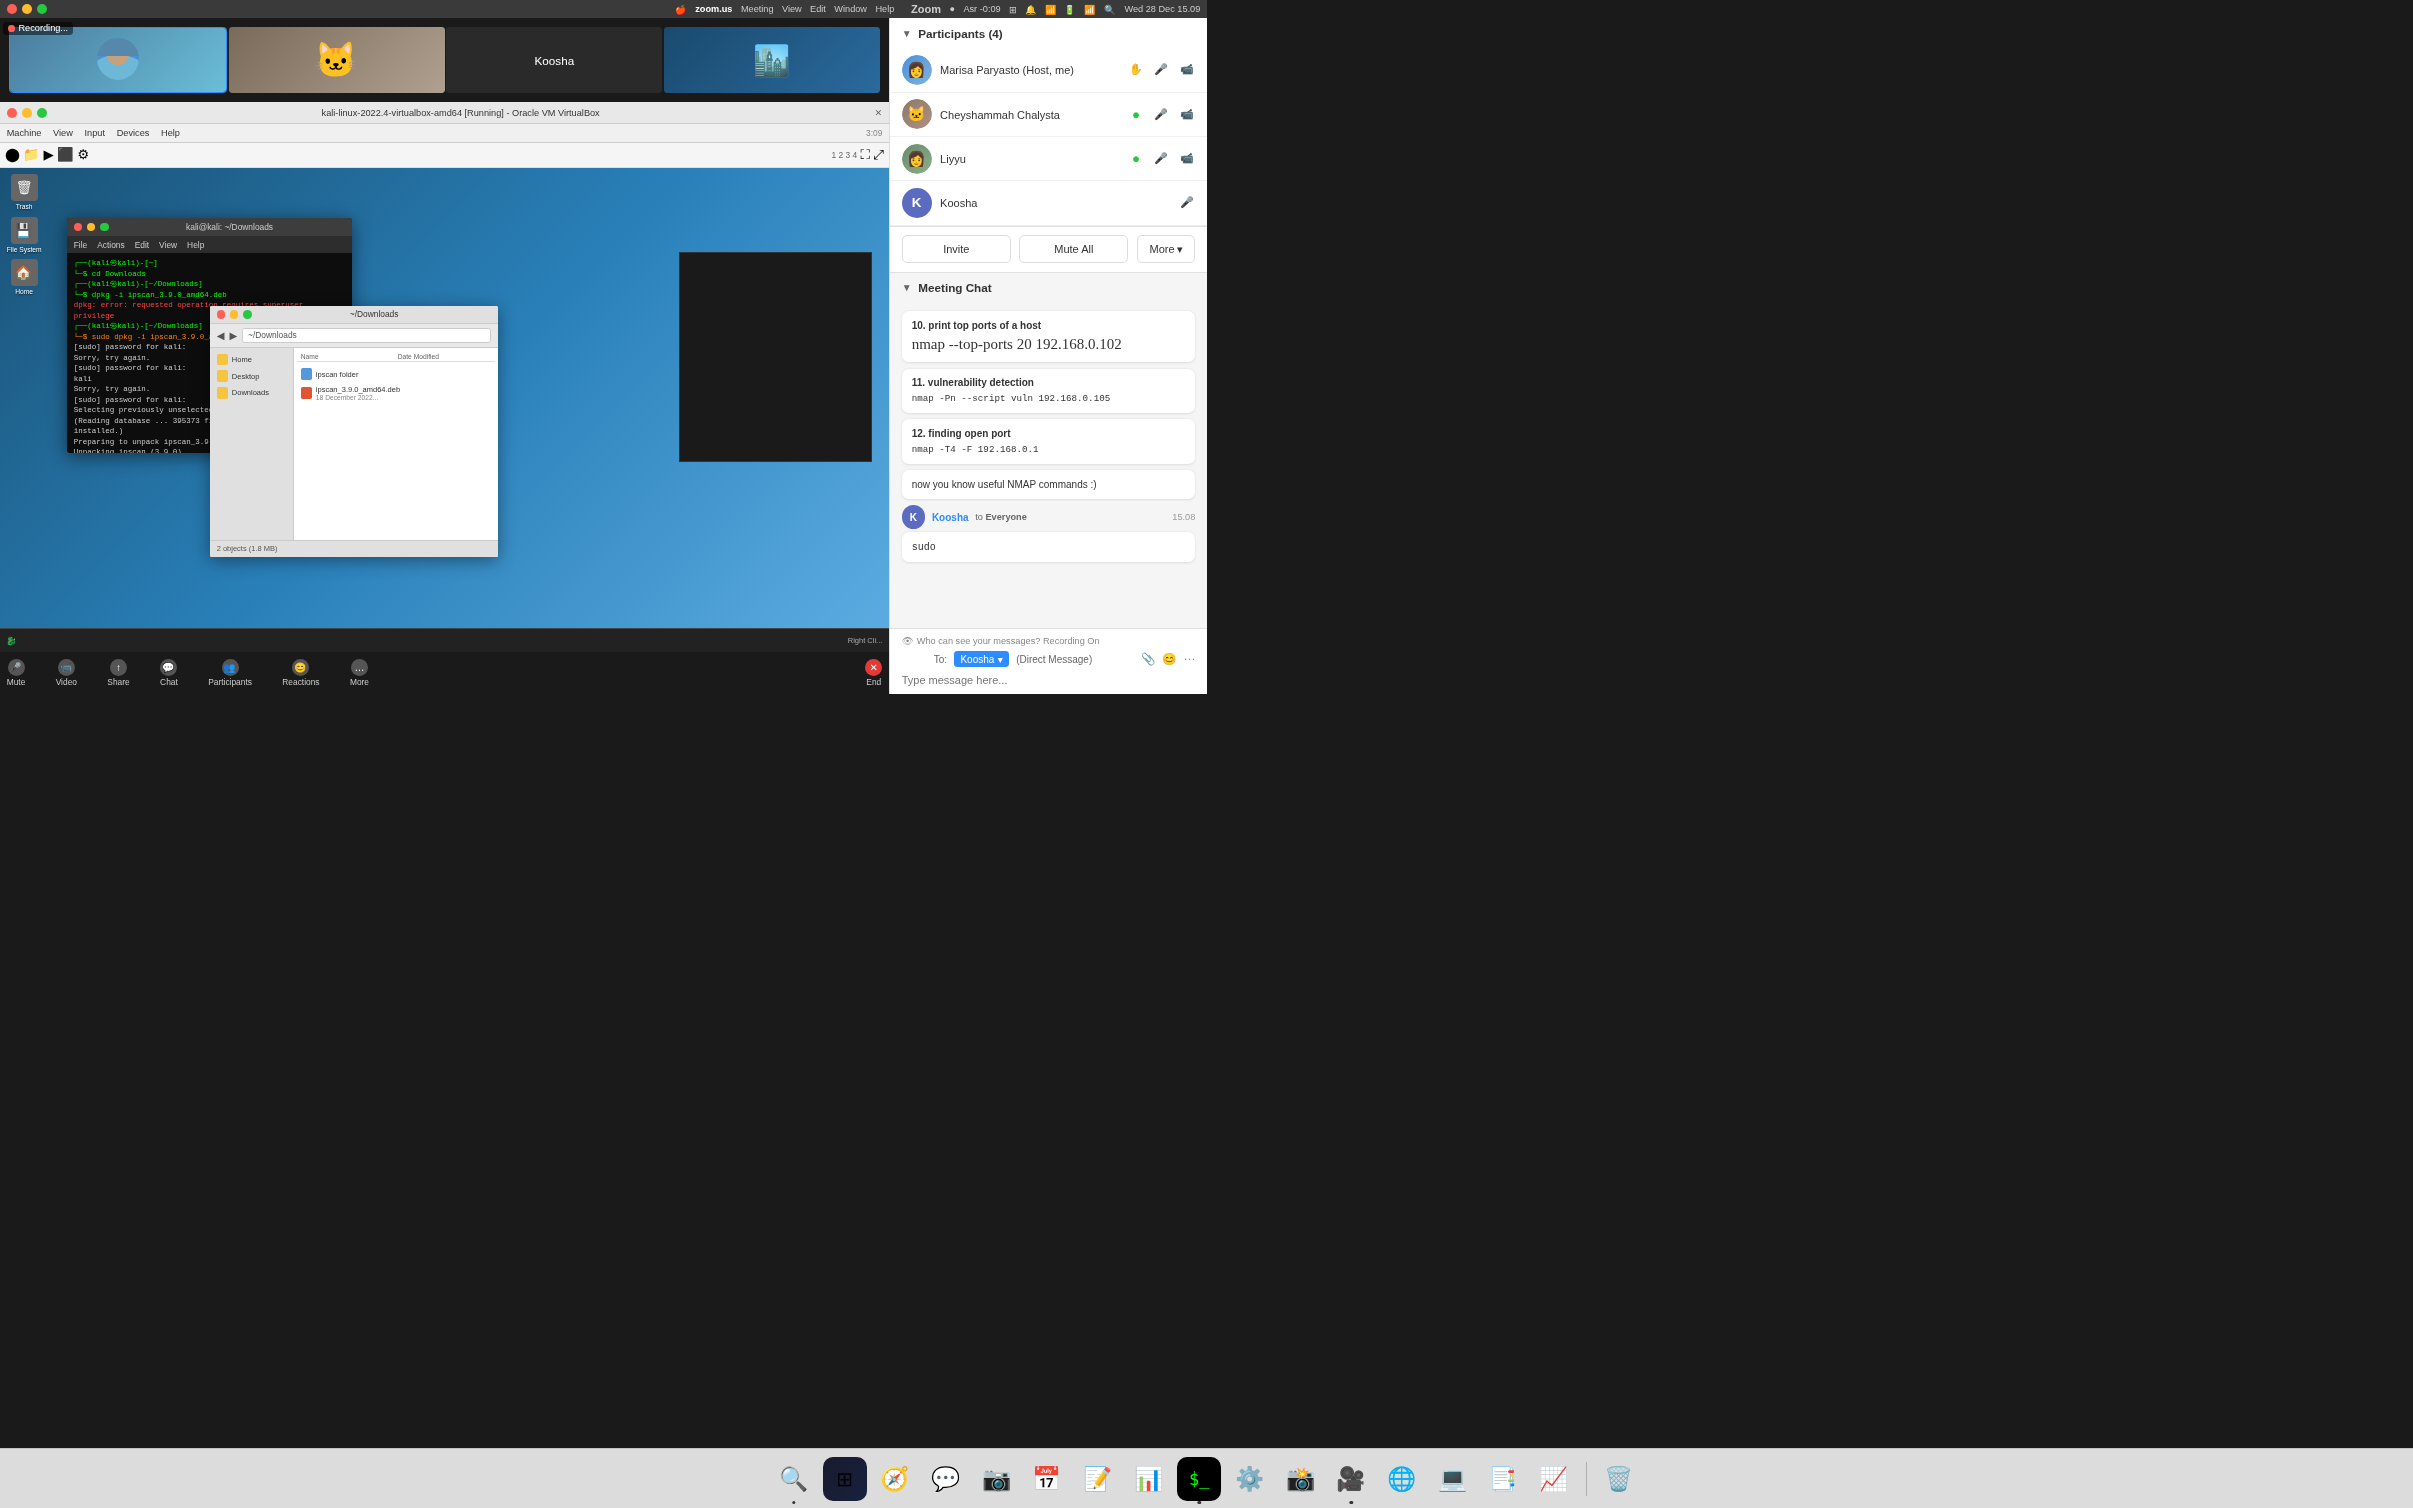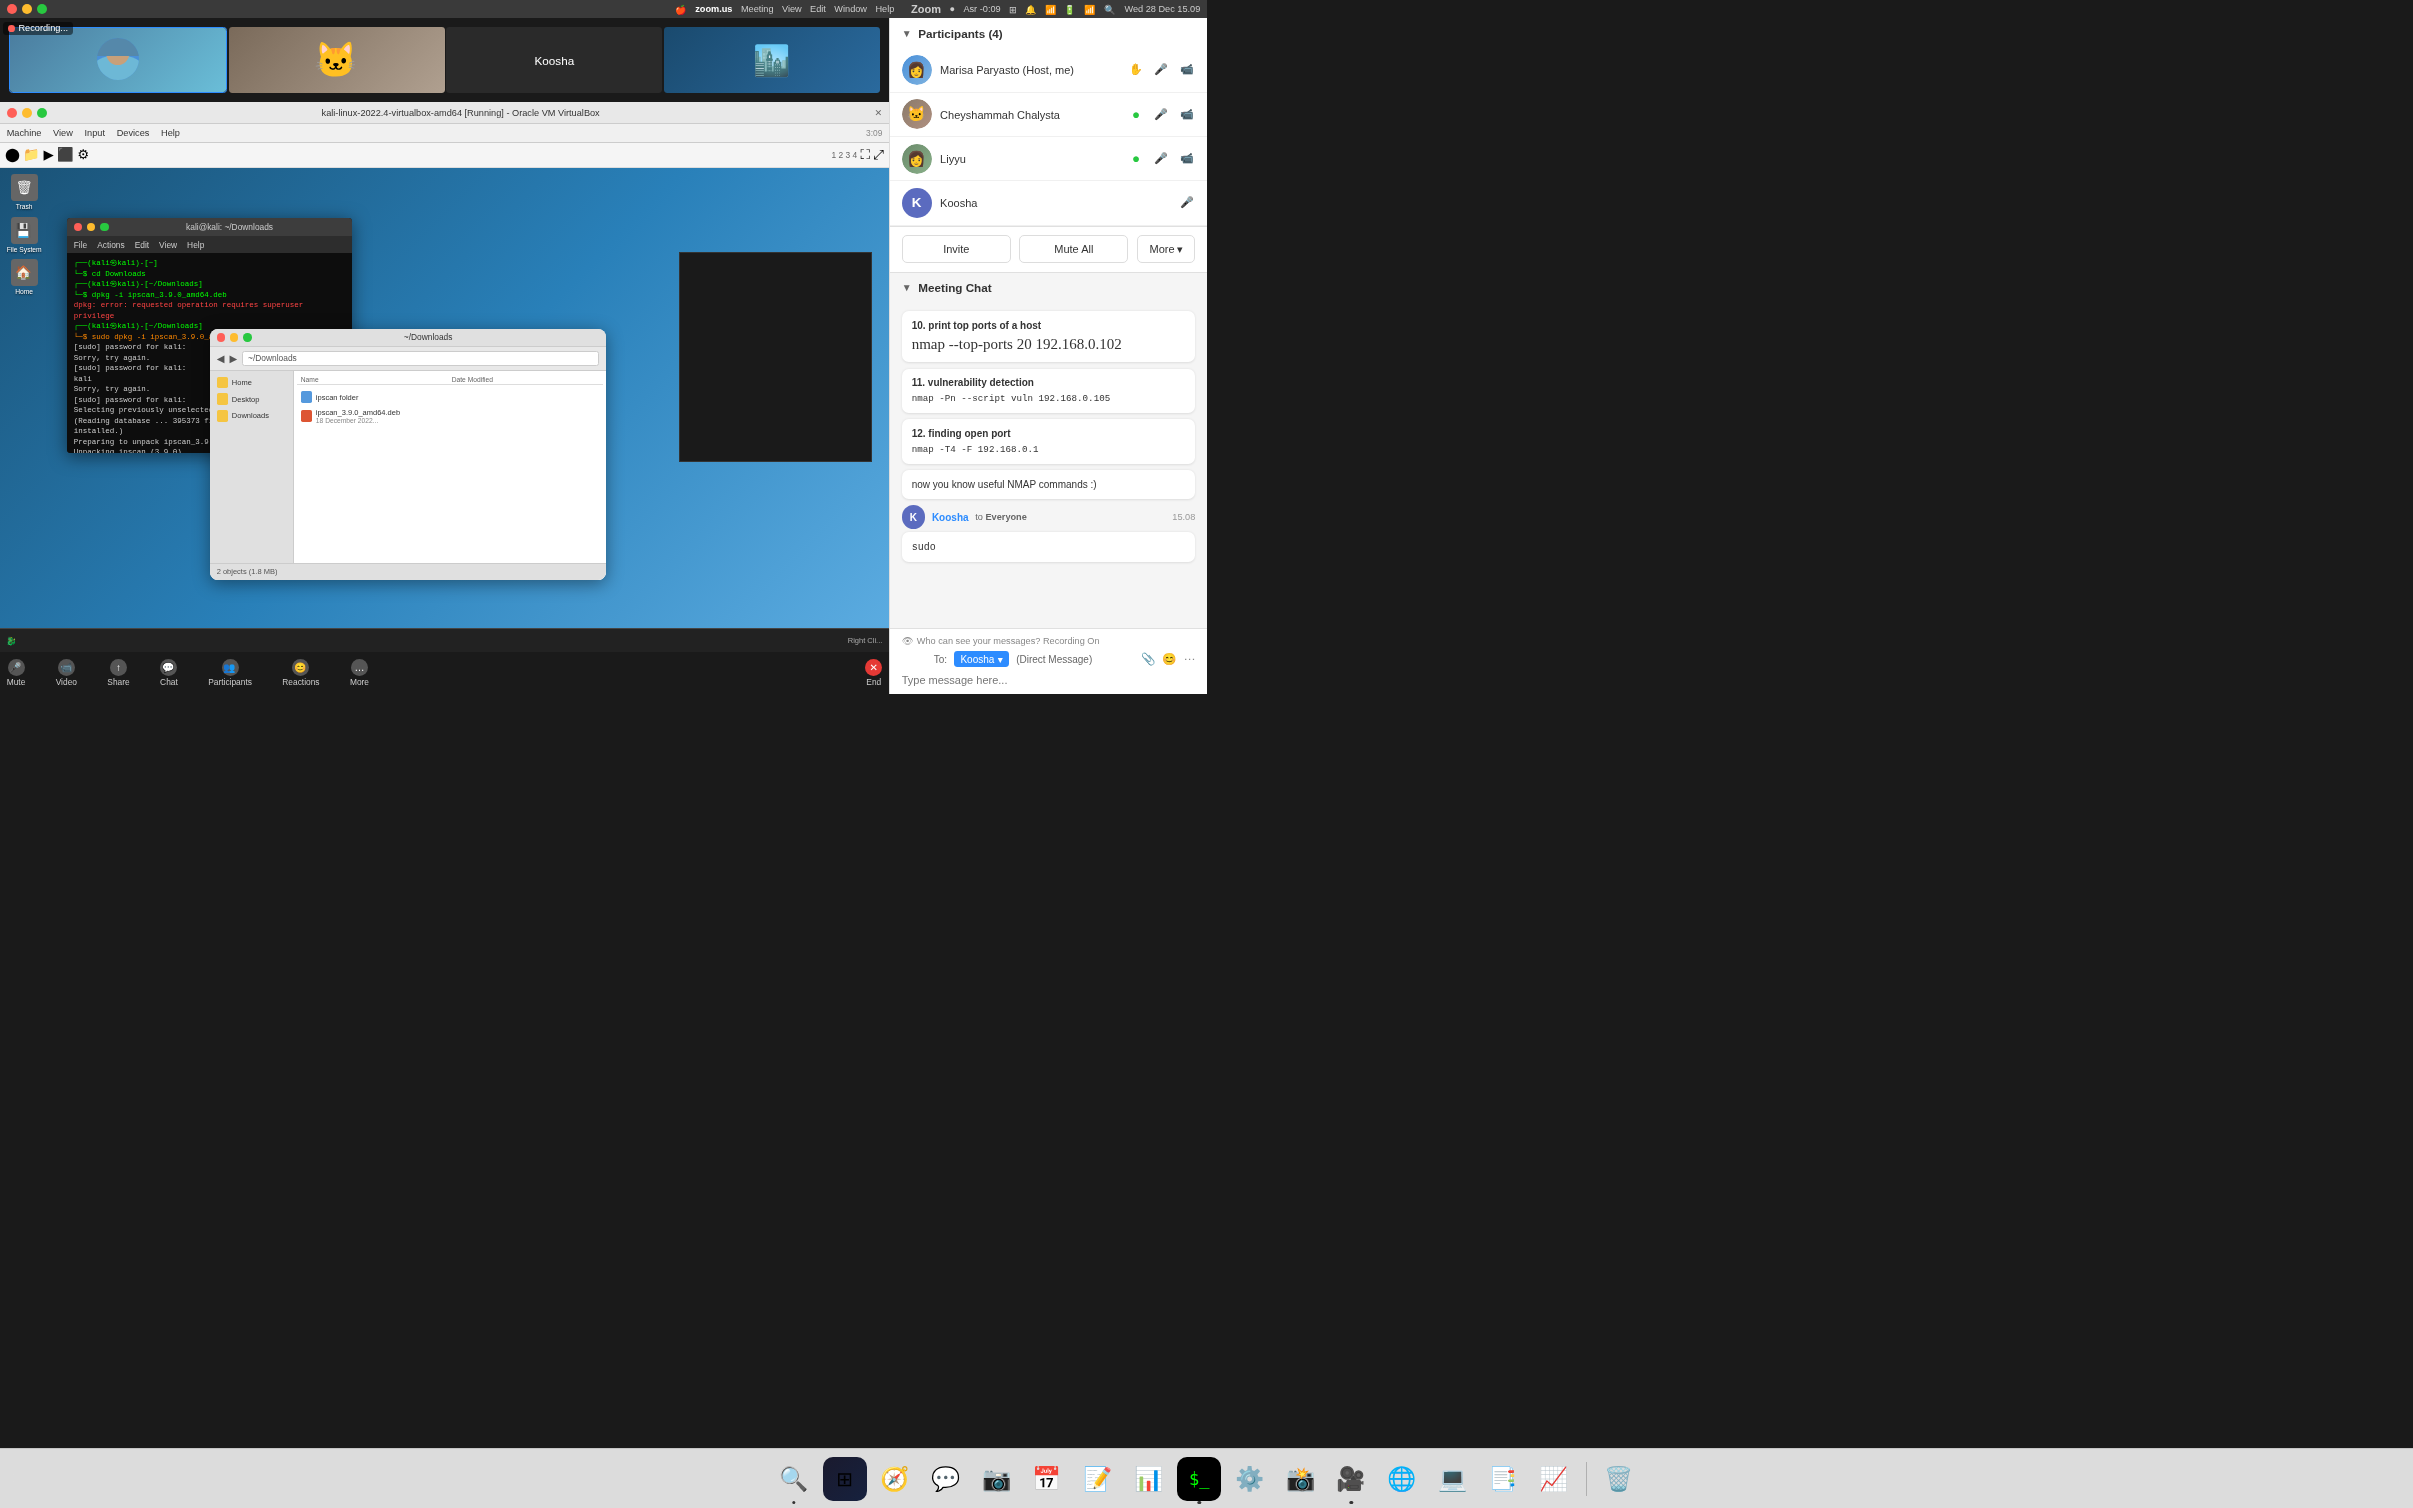--- a/index.html
+++ b/index.html
@@ -277,26 +277,26 @@
     }
     .terminal-prompt { color: #00ff00; }
     .terminal-cmd { color: #00ff00; }
     .terminal-error { color: #ff4444; }
     .terminal-output { color: #cccccc; }
     .terminal-highlight { color: #ff8800; }
 
     
     .filemanager-window {
       position: absolute;
-      top: 161px;
+      top: 138px;
       left: 210px;
-      width: 396px;
+      width: 288px;
       height: 251px;
       background: #f0f0f0;
-      border-radius: 8px;
+      border-radius: 2px;
       overflow: hidden;
       box-shadow: 0 3.4px 17px rgba(0,0,0,0.4);
     }
     .filemanager-titlebar {
       height: 18.4px;
       background: #e0e0e0;
       display: flex;
       align-items: center;
       padding: 0 6.7px;
       gap: 5px;

